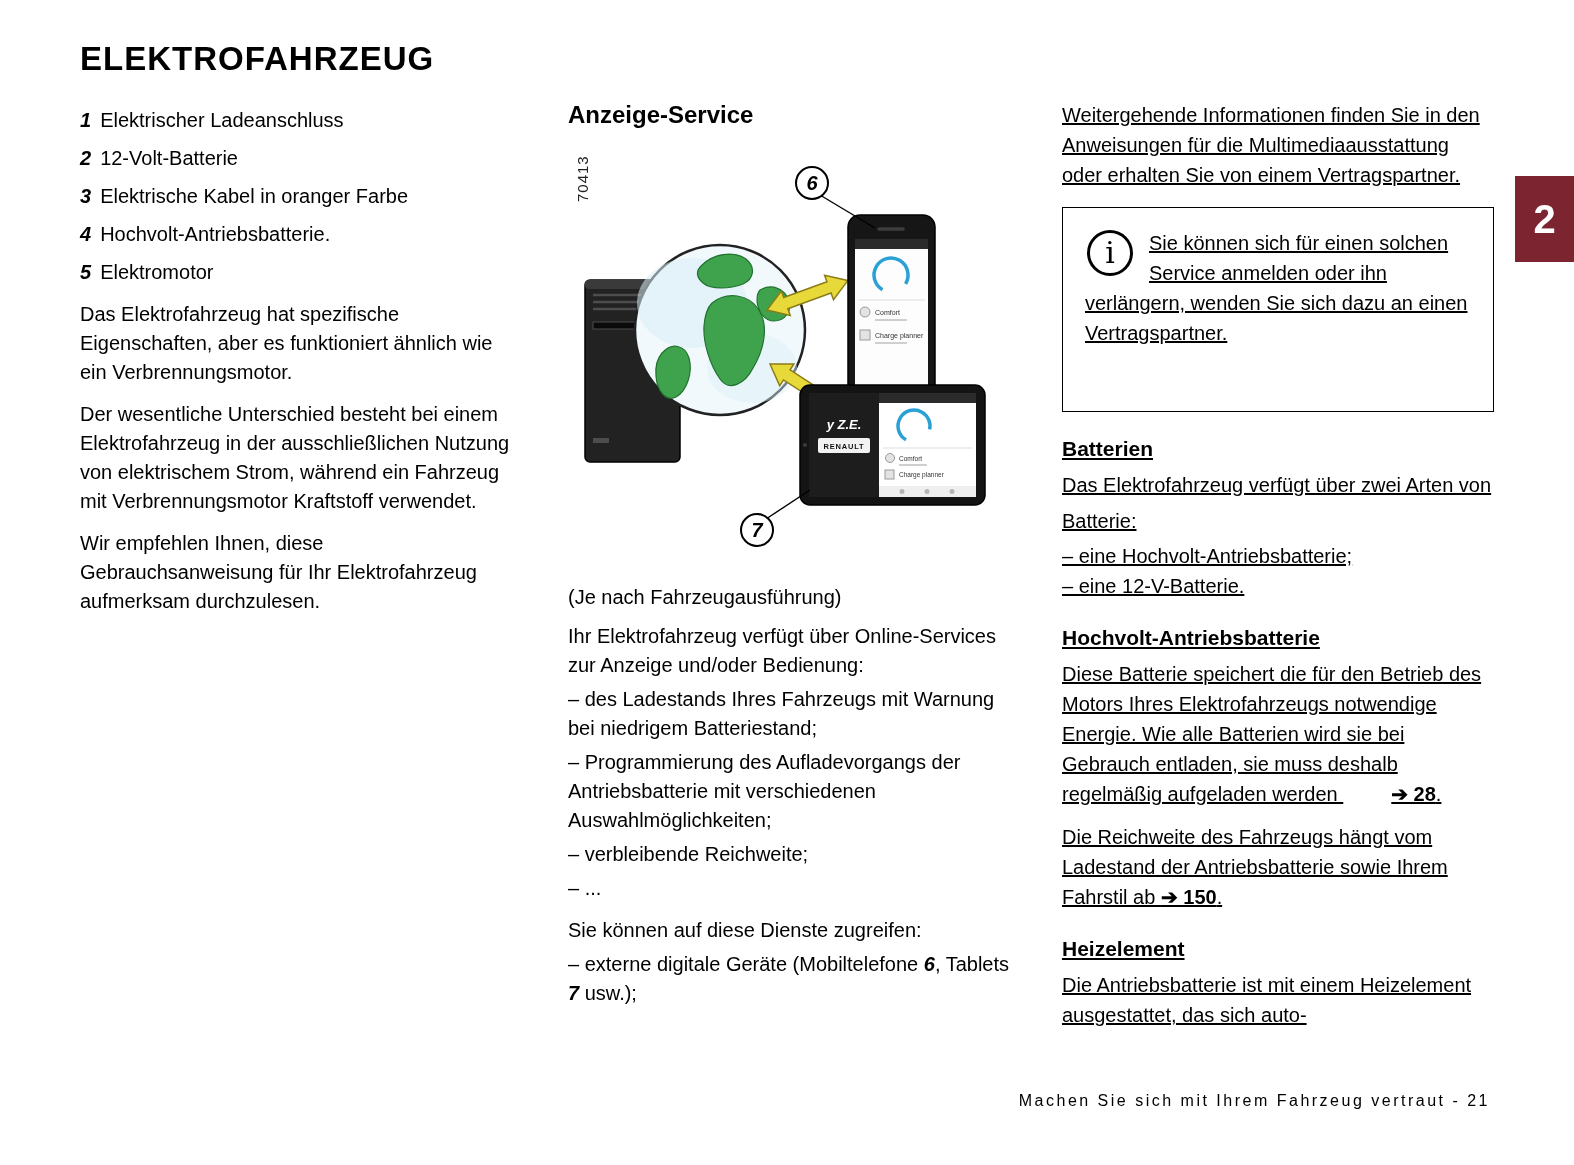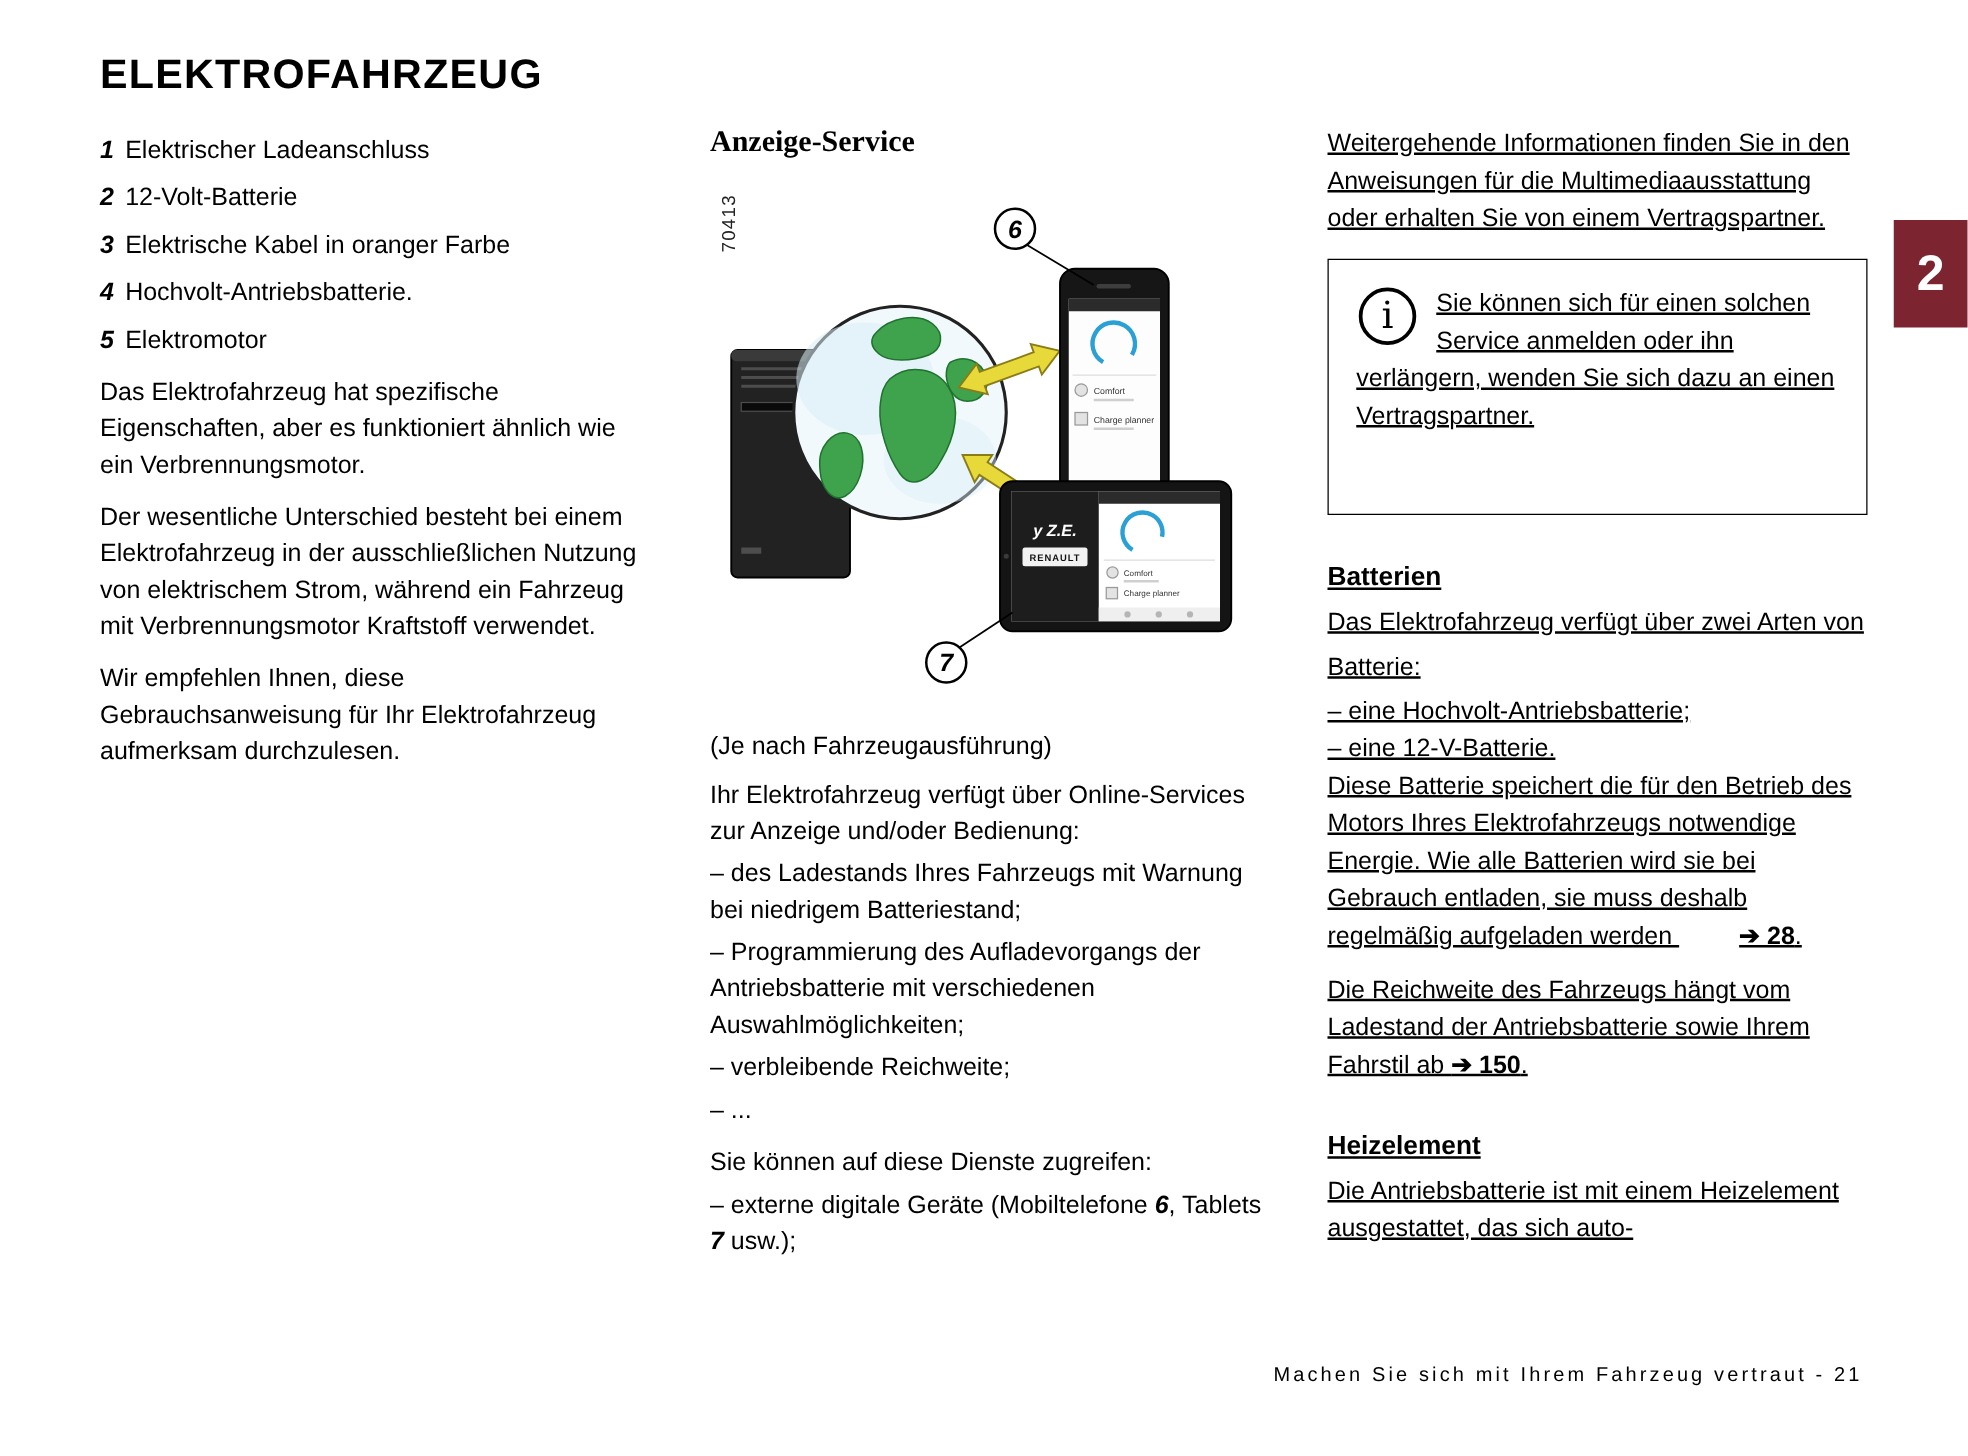--- a/index.html
+++ b/index.html
@@ -12,42 +12,42 @@
     position:absolute; left:80px; top:40px;
     font-size:33px; font-weight:bold; letter-spacing:1px;
   }
   .chapter-tab {
     position:absolute; right:0; top:176px; width:59px; height:86px;
     background:#7c2430; color:#fff; display:flex; align-items:center; justify-content:center;
     font-size:40px; font-weight:bold;
   }
   .col { position:absolute; font-size:20px; line-height:29px; }
   .col-left  { left:80px;  top:106px; width:430px; }
-  .col-mid-head { left:568px; top:100px; width:445px; font-size:24px; font-weight:bold;font-family:Liberation Serif, serif; }
+  .col-mid-head { left:568px; top:100px; width:445px; font-size:24px; font-weight:bold; }
   .col-mid-text { left:568px; top:583px; width:445px; }
   .col-right { left:1062px; top:100px; width:432px; line-height:30px;text-decoration:underline; }
 
   .legend-item { margin-bottom:9px; }
   .legend-num { font-weight:bold; font-style:italic; margin-right:9px; }
   .para { margin-top:13px; }
   .para-tight { margin-top:6px; }
   .bullet { margin-top:5px; }
 
   .note-line { margin-bottom:10px; }
 
   .info-box {
     border:1.5px solid #000; margin-top:17px; padding:20px 18px 22px 22px; min-height:205px;
   }
   .info-icon {
     float:left; width:46px; height:46px; border:3px solid #000; border-radius:50%;
     margin:2px 16px 6px 2px; display:flex; align-items:center; justify-content:center;
     font-family:"DejaVu Serif", serif; font-size:30px; line-height:1;
   }
   .section-heading {
-    font-weight:bold; font-size:21px; margin-top:35px; margin-bottom:6px;
+    font-weight:bold; font-size:21px; margin-top:22px; margin-bottom:6px;
   }
   .figure { position:absolute; left:562px; top:138px; width:445px; height:430px; }
 
   .footer-text {
     position:absolute; right:84px; top:1092px;
     font-size:16px; font-weight:normal; letter-spacing:2.5px;
   }
 </style>
 </head>
 <body>
@@ -174,20 +174,21 @@
       <span class="info-icon">i</span>
       <span>Sie können sich für einen solchen Service anmelden oder ihn verlängern, wenden Sie sich dazu an einen Vertragspartner.</span>
     </div>
 
     <h3 class="section-heading">Batterien</h3>
     <p>Das Elektrofahrzeug verfügt über zwei Arten von</p>
     <p class="para-tight">Batterie:</p>
     <p class="bullet">– eine Hochvolt-Antriebsbatterie;</p>
     <p>– eine 12-V-Batterie.</p>
 
+    <h3 class="section-heading">Hochvolt-Antriebsbatterie</h3>
     <p><span>Diese Batterie speichert die für den Betrieb des Motors Ihres Elektrofahrzeugs notwendige Energie. Wie alle Batterien wird sie bei Gebrauch entladen, sie muss deshalb regelmäßig aufgeladen werden </span><span style="font-weight: bold; margin-left: 48px;">➔ 28</span><span>.</span></p>
     <p class="para"><span>Die Reichweite des Fahrzeugs hängt vom Ladestand der Antriebsbatterie sowie Ihrem Fahrstil ab </span><span style="font-weight: bold;">➔ 150</span><span>.</span></p>
 
     <h3 class="section-heading">Heizelement</h3>
     <p>Die Antriebsbatterie ist mit einem Heizelement ausgestattet, das sich auto-</p>
   </div>
 
   <div class="footer-text">Machen Sie sich mit Ihrem Fahrzeug vertraut - 21</div>
 
 </div>

